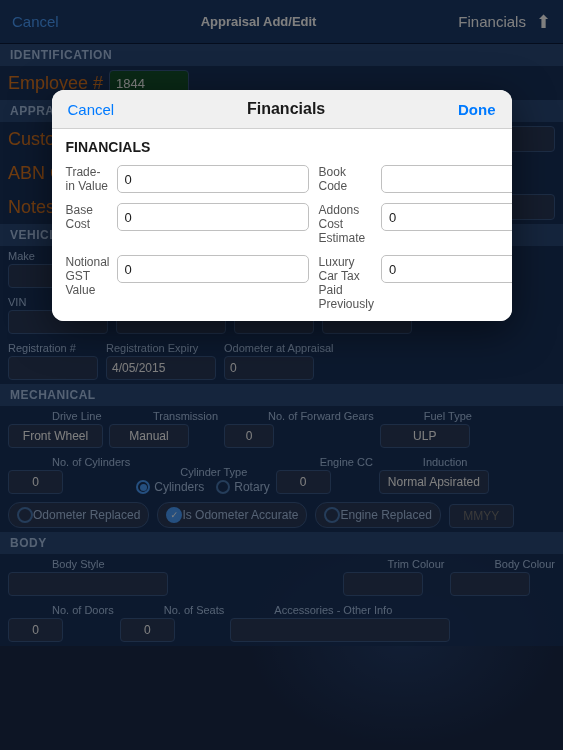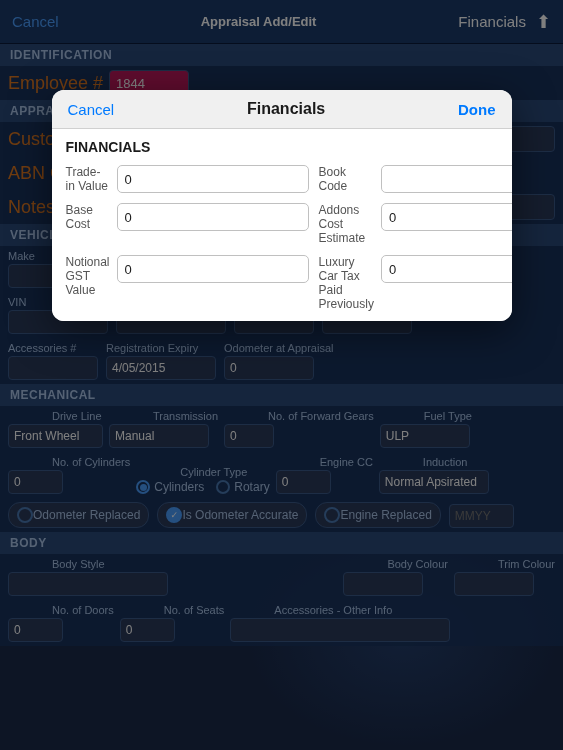--- a/index.html
+++ b/index.html
@@ -74,21 +74,21 @@
       background: #2a3a5a;
       border: 1px solid #3a5a8a;
       border-radius: 4px;
       color: white;
       font-size: 13px;
       padding: 3px 6px;
       height: 26px;
       flex: 1;
     }
     .form-input-sm {
-      background: #be185d;
+      background: #14532d;
       border: 1px solid #3a5a8a;
       border-radius: 4px;
       color: white;
       font-size: 13px;
       padding: 3px 6px;
       height: 26px;
       width: 70px;
     }
 
     
@@ -133,20 +133,21 @@
       margin-left: 44px;
     }
     .mech-input {
       background: #2a3a5a;
       border: 1px solid #3a5a8a;
       border-radius: 4px;
       color: white;
       font-size: 12px;
       padding: 4px 5px;
       height: 24px;
+      text-align: center;
     }
     .radio-group {
       display: flex;
       align-items: flex-end;
       gap: 4px;
     }
     .radio-btn {
       width: 14px;
       height: 14px;
       border-radius: 50%;
@@ -361,42 +362,42 @@
       <span class="field-label">Build MMYY</span>
       <input class="field-input" type="text" style="width: 80px;">
     </div>
     <div class="mech-field">
       <span class="field-label">Engine No.</span>
       <input class="field-input" type="text" style="width: 90px;">
     </div>
   </div>
   <div class="vin-row blue-bg-row">
     <div class="mech-field">
-      <span class="field-label">Accessories #</span>
+      <span class="field-label">Registration #</span>
       <input class="field-input" type="text" style="width: 90px;">
     </div>
     <div class="mech-field">
       <span class="field-label">Registration Expiry</span>
       <input class="field-input" value="4/05/2015" type="text" style="width: 110px;">
     </div>
     <div class="mech-field">
       <span class="field-label">Odometer at Appraisal</span>
       <input class="field-input" value="0" type="text" style="width: 90px;">
     </div>
   </div>
 
   <div class="section-header">MECHANICAL</div>
   <div class="mech-row blue-bg-row">
     <div class="mech-field">
       <span class="mech-label">Drive Line</span>
       <input class="mech-input" value="Front Wheel" type="text" style="width: 95px;">
     </div>
     <div class="mech-field">
       <span class="mech-label">Transmission</span>
-      <input class="mech-input" value="Manual" type="text" style="width: 100px;">
+      <input class="mech-input" value="Manual" type="text" style="width: 80px;">
     </div>
     <div class="mech-field">
       <span class="mech-label">No. of Forward Gears</span>
       <input class="mech-input" value="0" type="text" style="width: 50px;">
     </div>
     <div class="mech-field">
       <span class="mech-label">Fuel Type</span>
       <input class="mech-input" value="ULP" type="text" style="width: 90px;">
     </div>
   </div>
@@ -440,25 +441,25 @@
     <input class="mech-input" placeholder="MMYY" type="text" style="width: 65px;">
   </div>
 
   <div class="section-header">BODY</div>
   <div class="mech-row blue-bg-row">
     <div class="mech-field" style="flex:1;">
       <span class="mech-label">Body Style</span>
       <input class="mech-input" type="text" style="width: 160px;">
     </div>
     <div class="mech-field">
+      <span class="mech-label">Trim Colour</span>
+      <input class="mech-input" type="text" style="width: 80px;">
+    </div>
+    <div class="mech-field">
       <span class="mech-label">Body Colour</span>
-      <input class="mech-input" type="text" style="width: 80px;">
-    </div>
-    <div class="mech-field">
-      <span class="mech-label">Trim Colour</span>
       <input class="mech-input" type="text" style="width: 80px;">
     </div>
   </div>
   <div class="mech-row blue-bg-row">
     <div class="mech-field">
       <span class="mech-label">No. of Doors</span>
       <input class="mech-input" value="0" type="text" style="width: 55px;">
     </div>
     <div class="mech-field">
       <span class="mech-label">No. of Seats</span>

